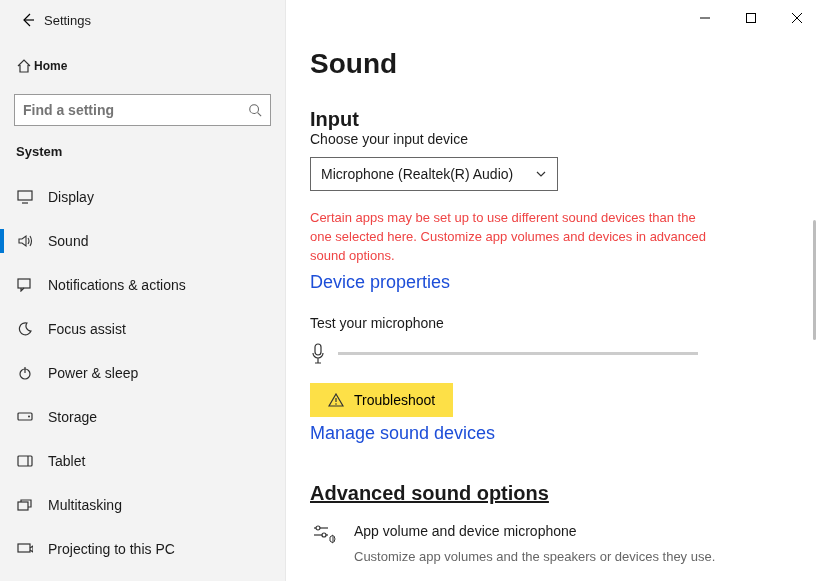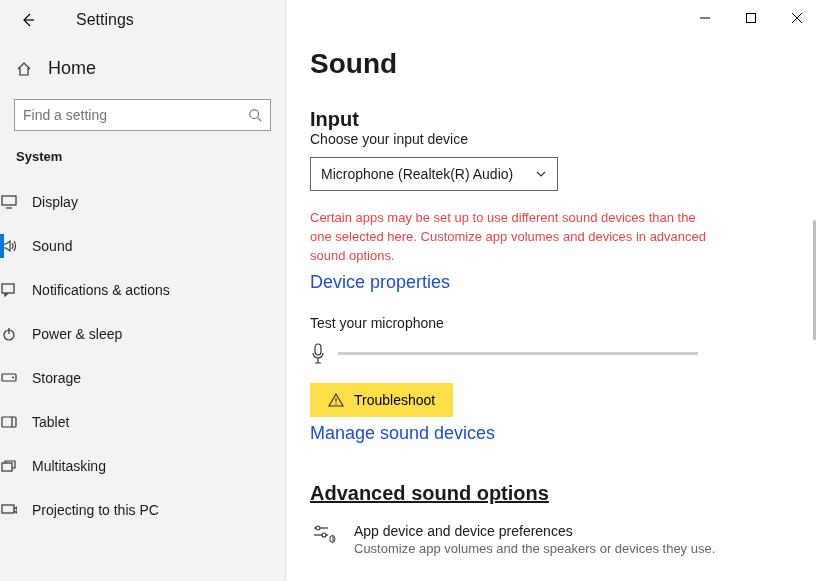--- a/index.html
+++ b/index.html
@@ -26,63 +26,64 @@
   align-items: center;
   height: 40px;
   padding-left: 16px;
 }
 .back-btn {
   width: 24px; height: 24px;
   display: flex; align-items: center; justify-content: center;
   cursor: pointer;
 }
 .title-text {
-  margin-left: 36px;
-  font-size: 16px;
+  margin-left: 4px;
+  font-size: 13px;
 }
 .home-row {
   display: flex;
   align-items: center;
   padding: 10px 16px;
   margin-top: 8px;
   cursor: pointer;
 }
 .home-row .icon { width: 18px; display:flex; }
-.home-row .label { margin-left: 14px; font-size: 18px; }
+.home-row .label { margin-left: 0; font-size: 12px; font-weight: bold; }
 .search-wrap {
   margin: 10px 14px 14px 14px;
 }
 .search-box {
   width: 100%;
   border: 1px solid #999;
   background: #fff;
   height: 32px;
   display: flex;
   align-items: center;
   padding: 0 8px;
 }
 .search-box input {
   flex: 1;
   border: none;
   outline: none;
   font-size: 14px;
   color: #666;
   background: transparent;
+  font-weight: bold;
 }
 .section-label {
   font-weight: 600;
   font-size: 13px;
   padding: 4px 16px 16px 16px;
 }
 .nav-list { display: flex; flex-direction: column; }
 .nav-item {
   display: flex;
   align-items: center;
   height: 44px;
-  padding-left: 0;
+  padding-left: 16px;
   cursor: pointer;
   position: relative;
 }
 .nav-item.active::before {
   content: "";
   position: absolute;
   left: 0; top: 10px; bottom: 10px;
   width: 4px;
   background: #0078d4;
 }
@@ -179,21 +180,21 @@
   margin-bottom: 18px;
   text-decoration: underline;
 }
 .adv-row {
   display: flex;
   gap: 16px;
   cursor: pointer;
 }
 .adv-row .icon { width: 28px; display:flex; align-items:flex-start; justify-content:center; }
 .adv-row .t1 { font-size: 14px; }
-.adv-row .t2 { font-size: 13px; color: #666; margin-top: 2px; }
+.adv-row .t2 { font-size: 13px; color: #666; margin-top: 10px; }
 .scroll-ind {
   position: absolute;
   right: 4px;
   top: 220px;
   height: 120px;
   width: 3px;
   background: #bdbdbd;
   border-radius: 2px;
 }
 svg { display: block; }
@@ -259,20 +260,28 @@
           <svg width="16" height="14" viewBox="0 0 16 14">
             <rect x="1" y="1" width="12" height="9" stroke="#333" stroke-width="1.2" fill="none"></rect>
             <path d="M4 10 L4 13 L7 10" stroke="#333" stroke-width="1.2" fill="none"></path>
           </svg>
         </span>
       <span class="label">Notifications &amp; actions</span>
     </div>
     <div class="nav-item">
       <span class="icon">
           <svg width="14" height="14" viewBox="0 0 14 14">
+            <path d="M9 1 A6 6 0 1 0 13 9 A5 5 0 0 1 9 1 Z" stroke="#333" stroke-width="1.2" fill="none"></path>
+          </svg>
+        </span>
+      <span class="label">Focus assist</span>
+    </div>
+    <div class="nav-item">
+      <span class="icon">
+          <svg width="14" height="14" viewBox="0 0 14 14">
             <circle cx="7" cy="8" r="5" stroke="#333" stroke-width="1.2" fill="none"></circle>
             <line x1="7" y1="1" x2="7" y2="7" stroke="#333" stroke-width="1.2"></line>
           </svg>
         </span>
       <span class="label">Power &amp; sleep</span>
     </div>
     <div class="nav-item">
       <span class="icon">
           <svg width="16" height="10" viewBox="0 0 16 10">
             <rect x="1" y="1" width="14" height="7" rx="1" stroke="#333" stroke-width="1.2" fill="none"></rect>
@@ -380,19 +389,19 @@
     <span class="icon">
       <svg width="24" height="22" viewBox="0 0 24 22">
           <line x1="2" y1="5" x2="16" y2="5" stroke="#333" stroke-width="1.2"></line>
           <circle cx="6" cy="5" r="2" stroke="#333" stroke-width="1.2" fill="#fff"></circle>
           <line x1="2" y1="12" x2="16" y2="12" stroke="#333" stroke-width="1.2"></line>
           <circle cx="12" cy="12" r="2" stroke="#333" stroke-width="1.2" fill="#fff"></circle>
           <path d="M18 14 L21 12 V20 L18 18 Z M22 13 Q24 16 22 19" stroke="#333" stroke-width="1" fill="none"></path>
         </svg>
     </span>
     <div>
-      <div class="t1">App device and device preferences</div>
+      <div class="t1">App volume and device microphone</div>
       <div class="t2">Customize app volumes and the speakers or devices they use.</div>
     </div>
   </div>
 
   <div class="scroll-ind"></div>
 </div>
 
 </body></html>

